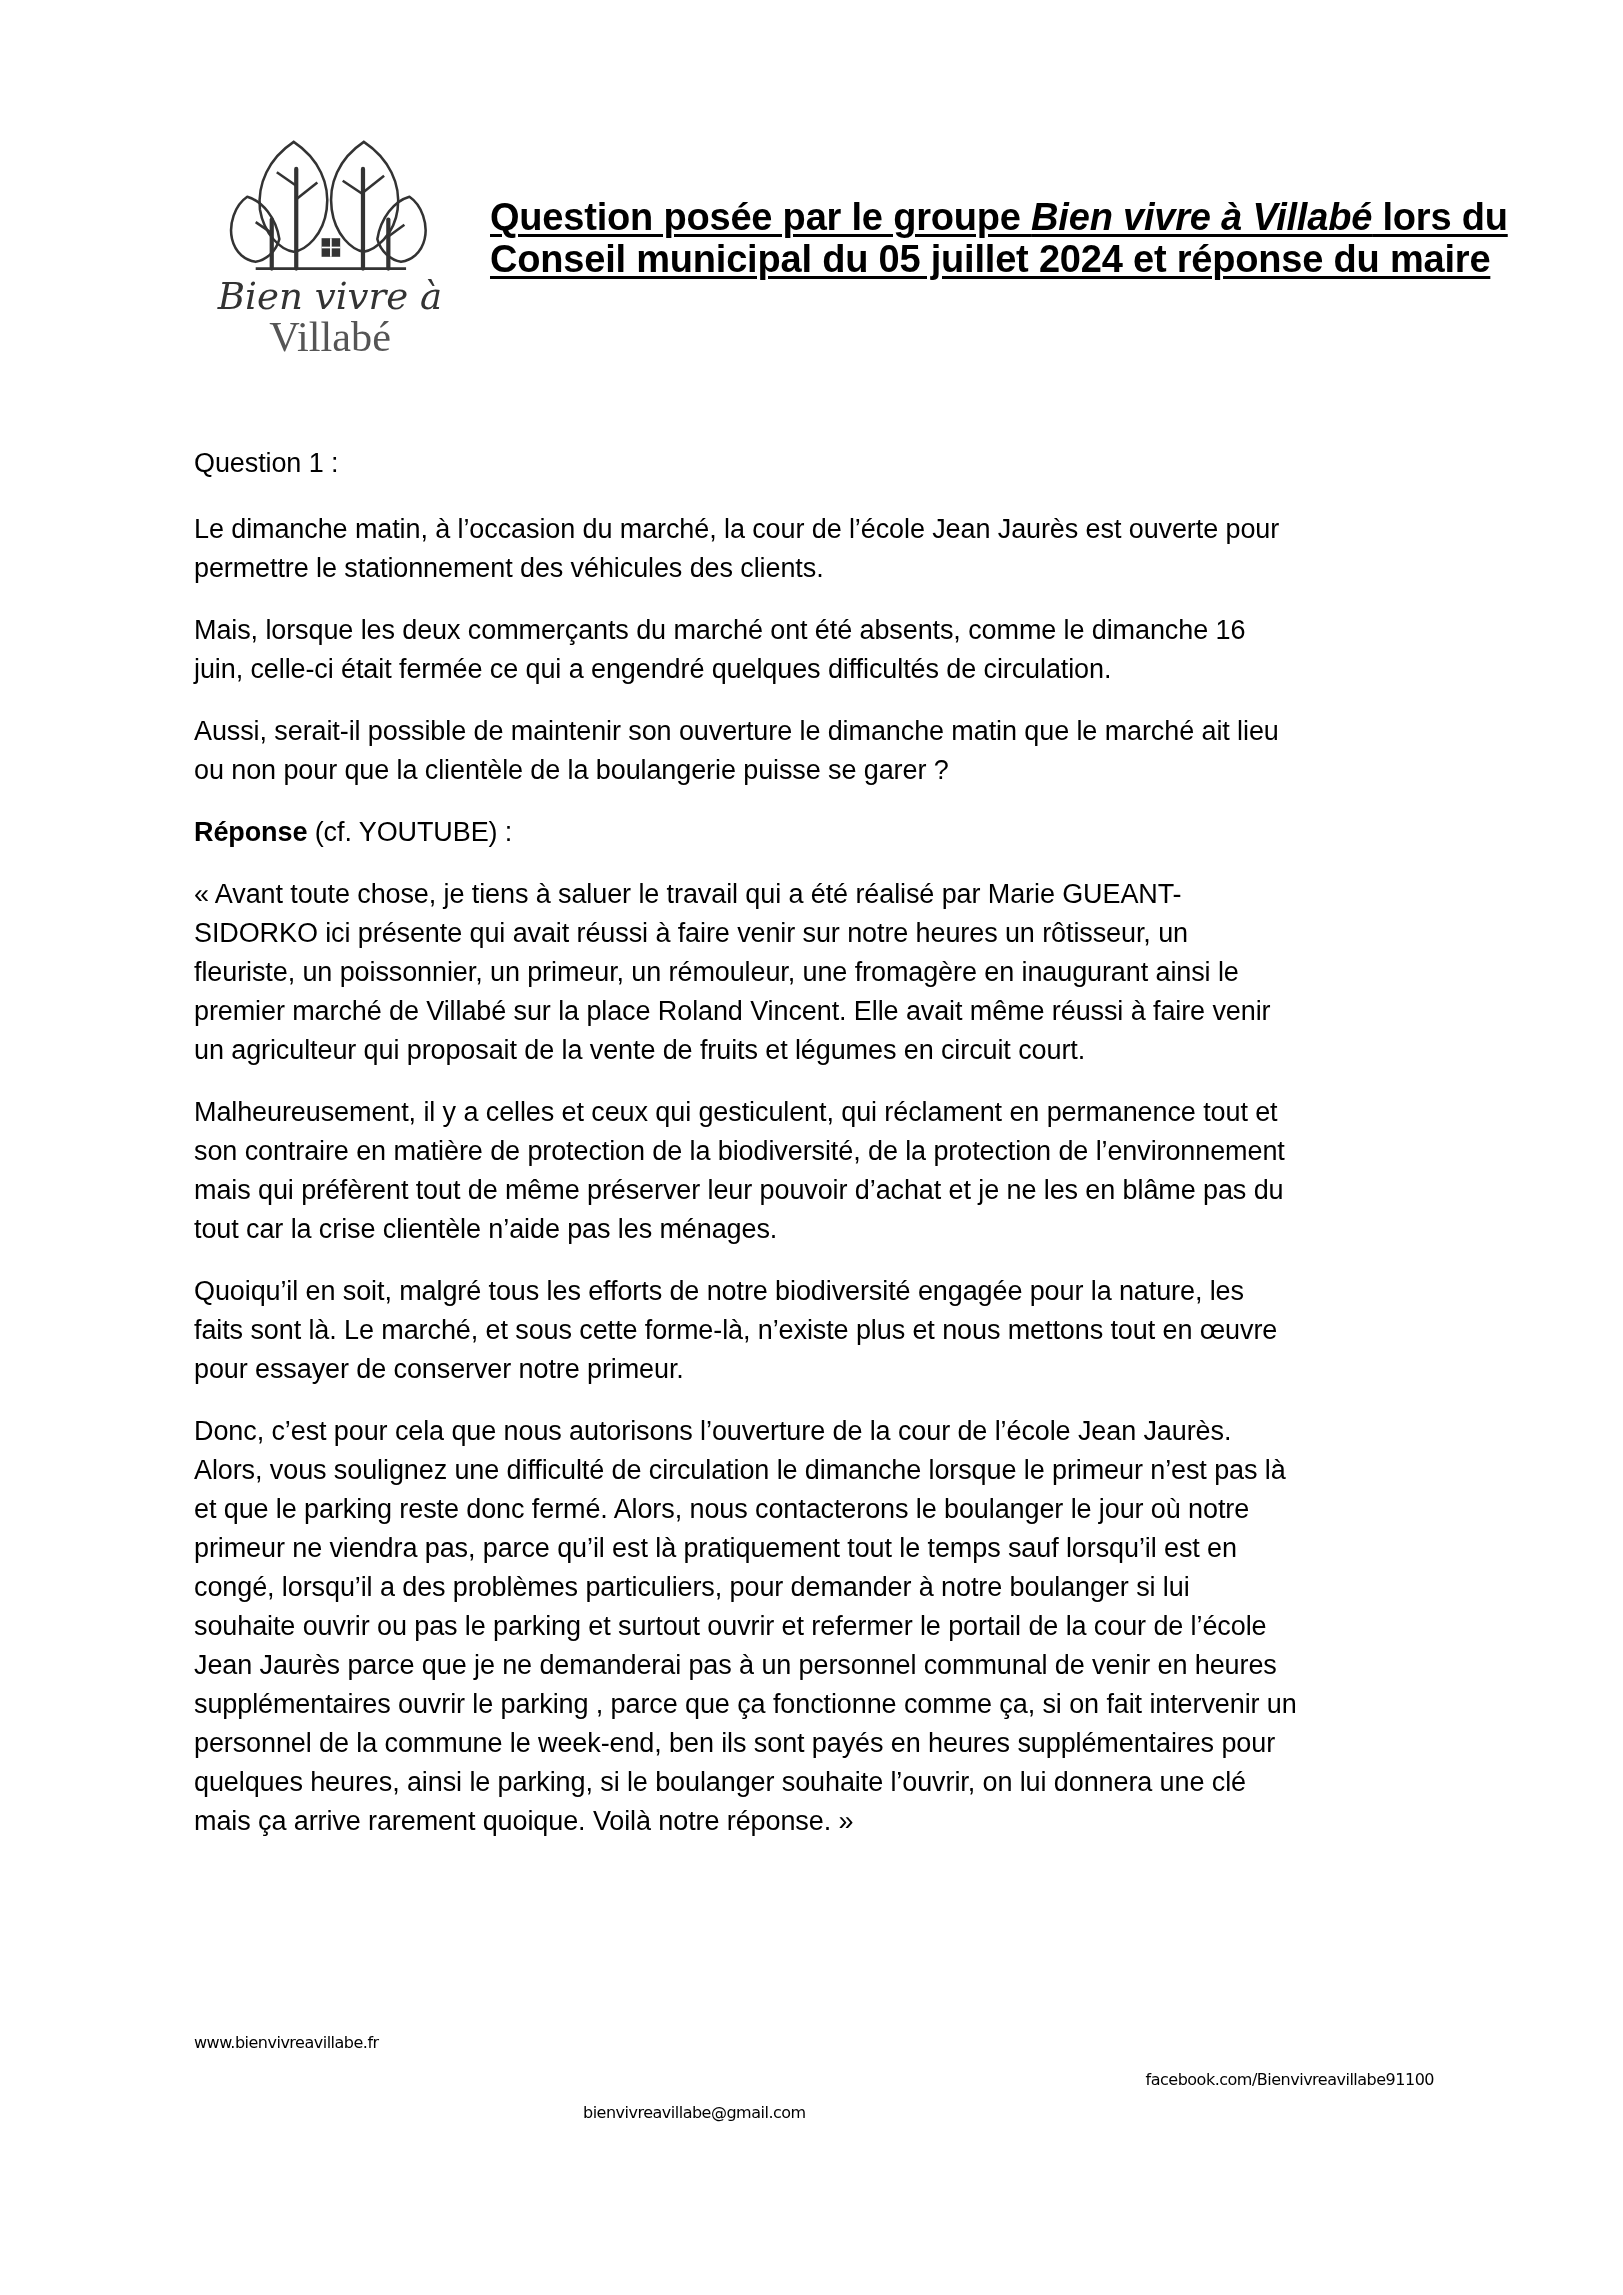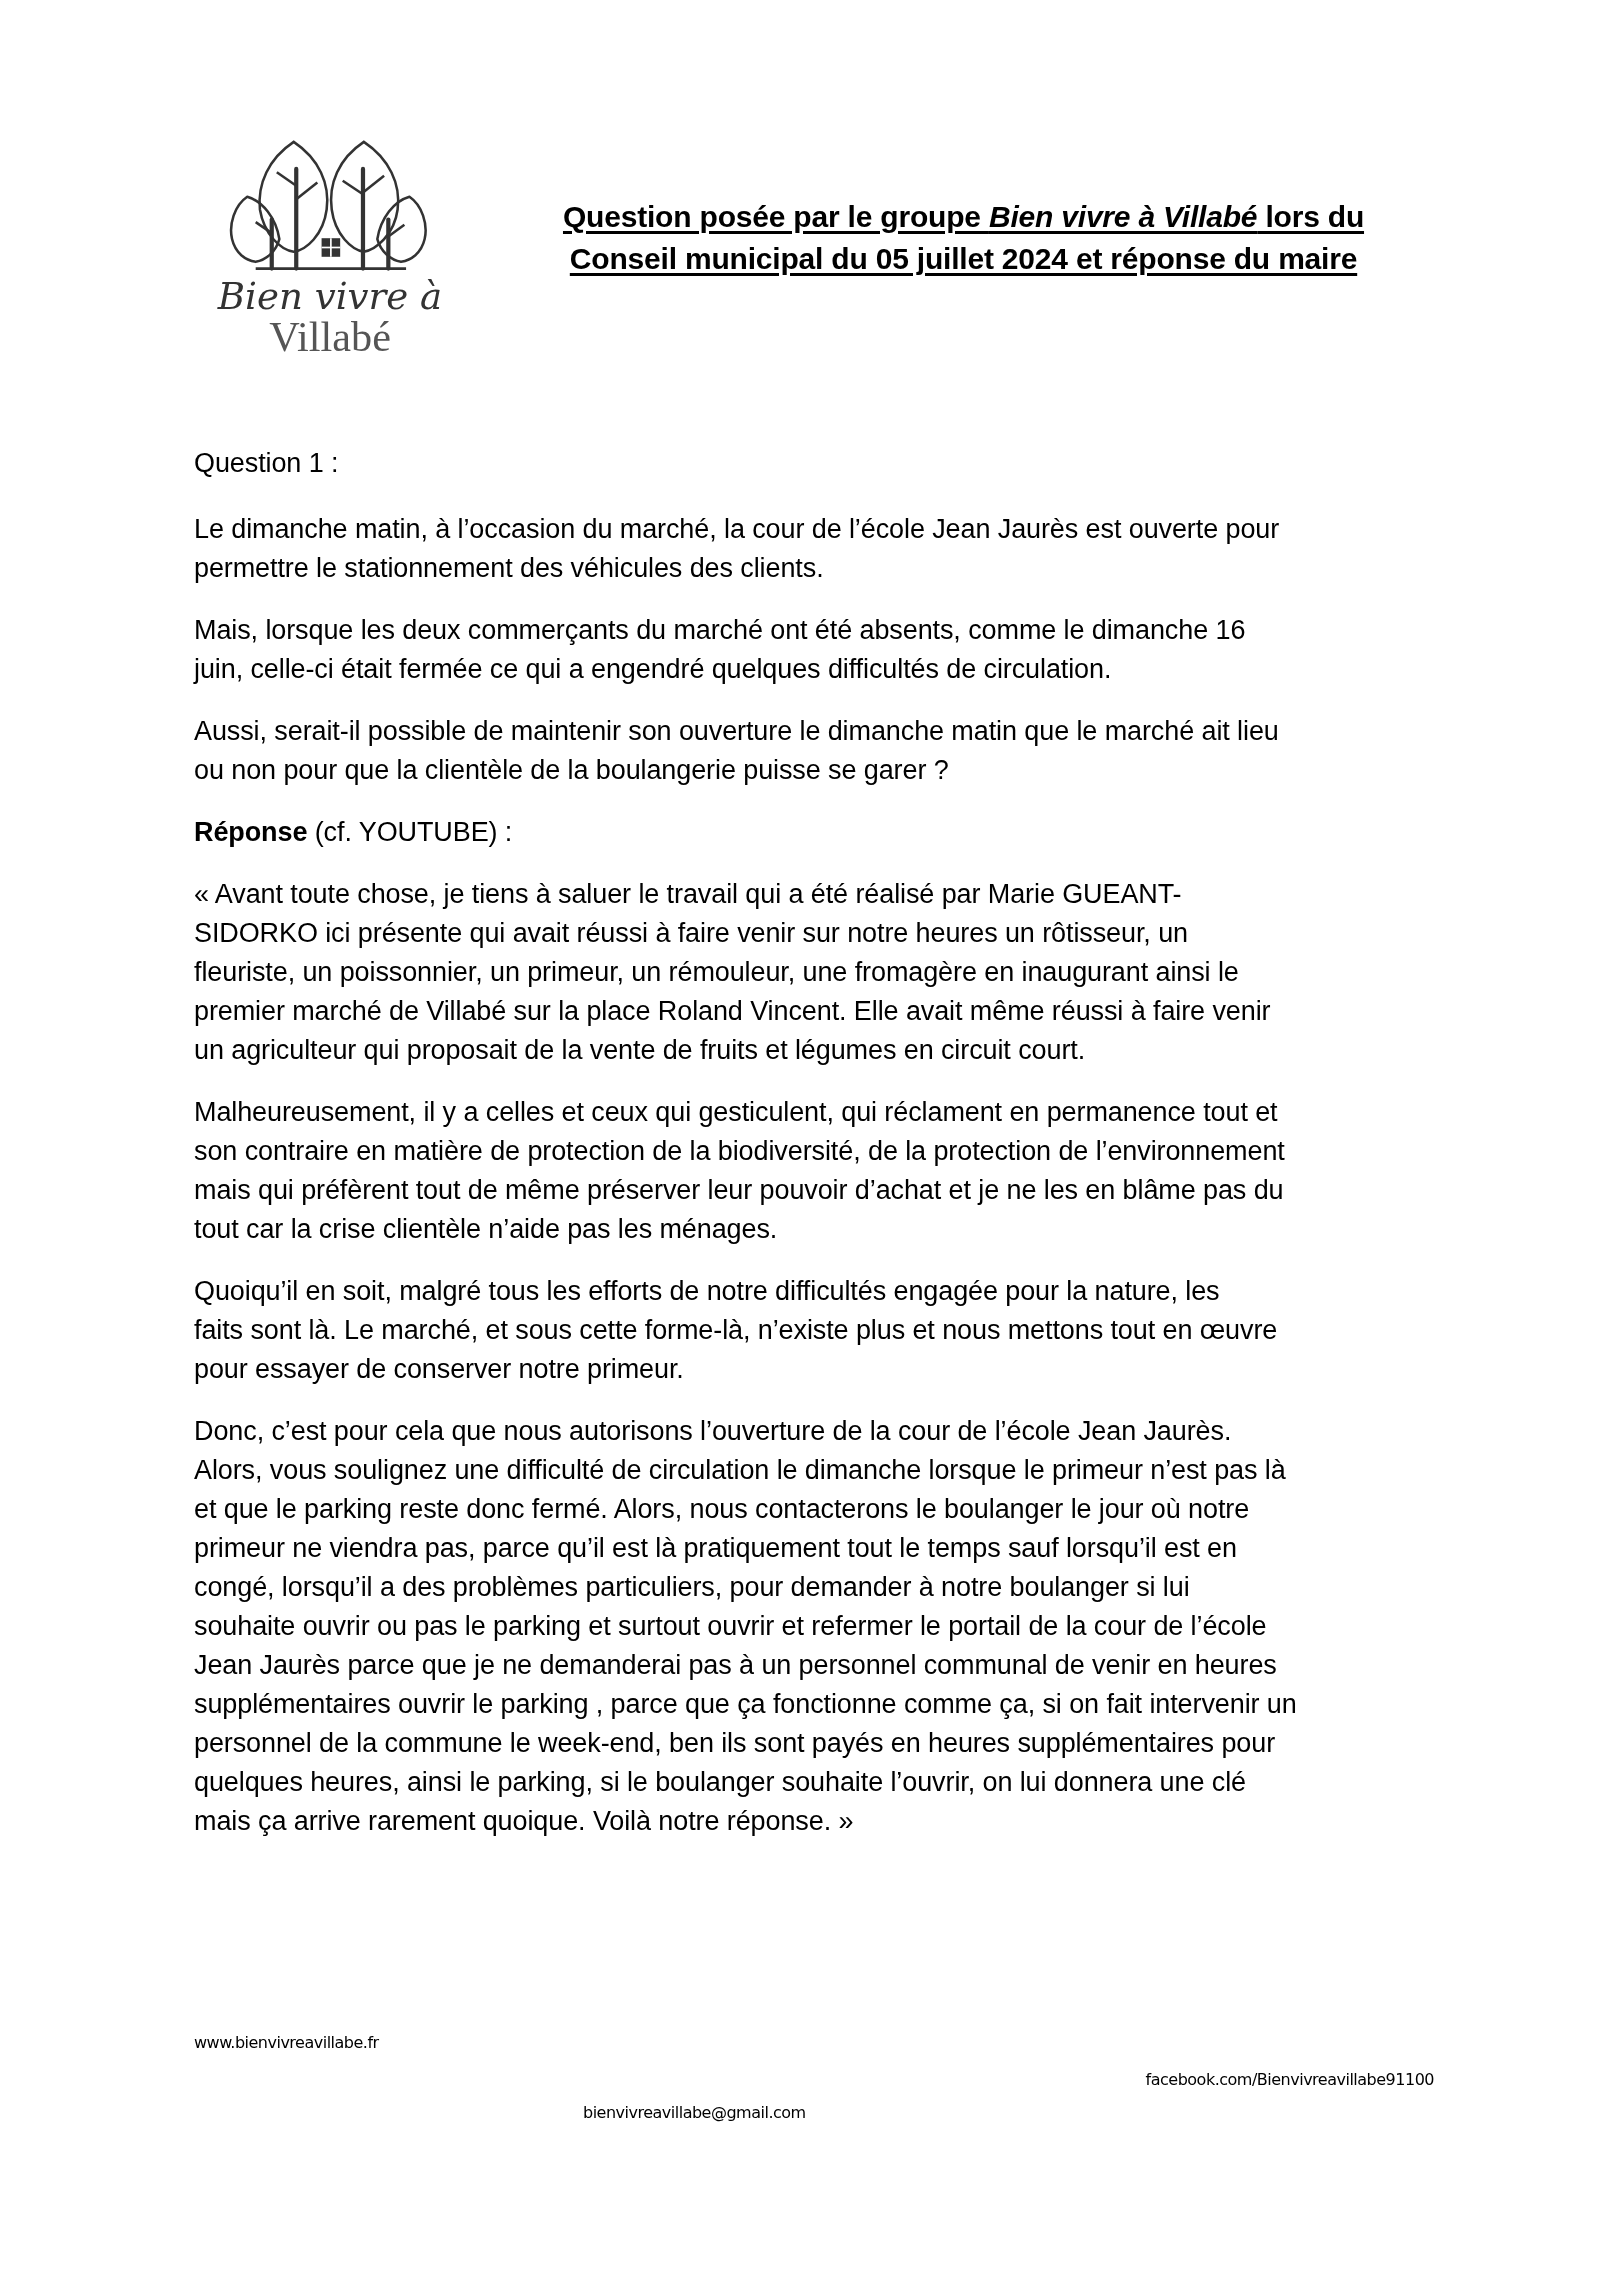--- a/index.html
+++ b/index.html
@@ -6,21 +6,21 @@
     body {
       width: 1623px; height: 2295px; position: relative; overflow: hidden;
       font-family: "Liberation Sans", sans-serif; color: #000;
     }
     .logo {
       position: absolute; left: 188px; top: 125px; width: 279px; height: 245px;
     }
     .logo svg { width: 100%; height: 100%; display: block; }
     .title {
       position: absolute; left: 490px; top: 196px; width: 947px;
-      text-align: center; font-weight: bold; font-size: 30px; line-height: 42px;
+      text-align: center; font-weight: bold; font-size: 38px; line-height: 42px;
       text-decoration: underline; text-decoration-thickness: 2.5px; text-underline-offset: 4.2px;
       letter-spacing: -0.2px;
     }
     .title .line { display: block; white-space: nowrap; }
     .title i { font-style: italic; }
     .content {
       position: absolute; left: 194px; top: 444px; width: 1268px;
       font-size: 27px; line-height: 39px; letter-spacing: -0.1px;
     }
     .content p { margin: 0 0 23px 0; }
@@ -107,21 +107,21 @@
     <span class="line">premier marché de Villabé sur la place Roland Vincent. Elle avait même réussi à faire venir</span>
     <span class="line">un agriculteur qui proposait de la vente de fruits et légumes en circuit court.</span>
   </p>
   <p>
     <span class="line">Malheureusement, il y a celles et ceux qui gesticulent, qui réclament en permanence tout et</span>
     <span class="line">son contraire en matière de protection de la biodiversité, de la protection de l’environnement</span>
     <span class="line">mais qui préfèrent tout de même préserver leur pouvoir d’achat et je ne les en blâme pas du</span>
     <span class="line">tout car la crise clientèle n’aide pas les ménages.</span>
   </p>
   <p>
-    <span class="line">Quoiqu’il en soit, malgré tous les efforts de notre difficultés engagée pour la nature, les</span>
+    <span class="line">Quoiqu’il en soit, malgré tous les efforts de notre biodiversité engagée pour la nature, les</span>
     <span class="line">faits sont là. Le marché, et sous cette forme-là, n’existe plus et nous mettons tout en œuvre</span>
     <span class="line">pour essayer de conserver notre primeur.</span>
   </p>
   <p>
     <span class="line">Donc, c’est pour cela que nous autorisons l’ouverture de la cour de l’école Jean Jaurès.</span>
     <span class="line">Alors, vous soulignez une difficulté de circulation le dimanche lorsque le primeur n’est pas là</span>
     <span class="line">et que le parking reste donc fermé. Alors, nous contacterons le boulanger le jour où notre</span>
     <span class="line">primeur ne viendra pas, parce qu’il est là pratiquement tout le temps sauf lorsqu’il est en</span>
     <span class="line">congé, lorsqu’il a des problèmes particuliers, pour demander à notre boulanger si lui</span>
     <span class="line">souhaite ouvrir ou pas le parking et surtout ouvrir et refermer le portail de la cour de l’école</span>

